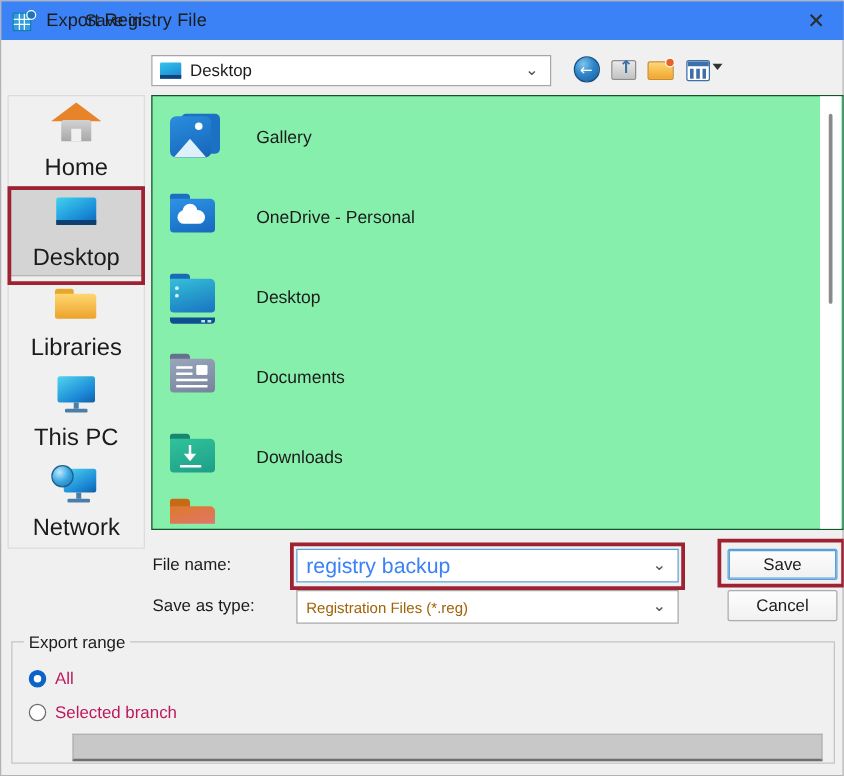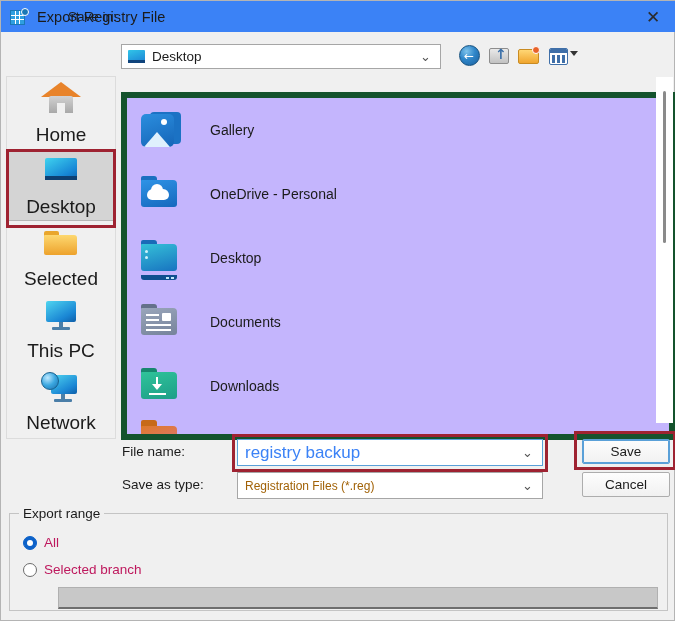--- a/index.html
+++ b/index.html
@@ -265,24 +265,23 @@
     pointer-events: none;
   }
   #annot-desktop { left: 5px; top: 148px; width: 110px; height: 79px; }
   #annot-filename { left: 231px; top: 433px; width: 316px; height: 38px; }
   #annot-save { left: 573px; top: 430px; width: 102px; height: 39px; }
 
   
   #filelist {
     position: absolute; left: 120px; top: 75px;
     width: 554px; height: 348px;
-    background: #c4b5fd;
-    border: 6px solid #14532d;
+    background: #86efac;
+    border: 1px solid #14532d;
     overflow: hidden;
-    margin-top: 16px;
   }
   .file-row {
     position: relative;
     height: 64px;
     display: flex; align-items: center;
     padding-left: 11px;
     cursor: default;
   }
   .file-label {
     font-size: 14px; color: #1b1b1b;
@@ -571,21 +570,21 @@
       <div class="place-icon ico-desktop">
         <div class="screen"></div>
       </div>
       <div class="place-label">Desktop</div>
     </div>
     <div class="place">
       <div class="place-icon ico-lib">
         <div class="tab"></div>
           <div class="fold"></div>
       </div>
-      <div class="place-label">Selected</div>
+      <div class="place-label">Libraries</div>
     </div>
     <div class="place">
       <div class="place-icon ico-pc">
         <div class="mon"></div>
           <div class="stand"></div>
           <div class="base"></div>
       </div>
       <div class="place-label">This PC</div>
     </div>
     <div class="place">

